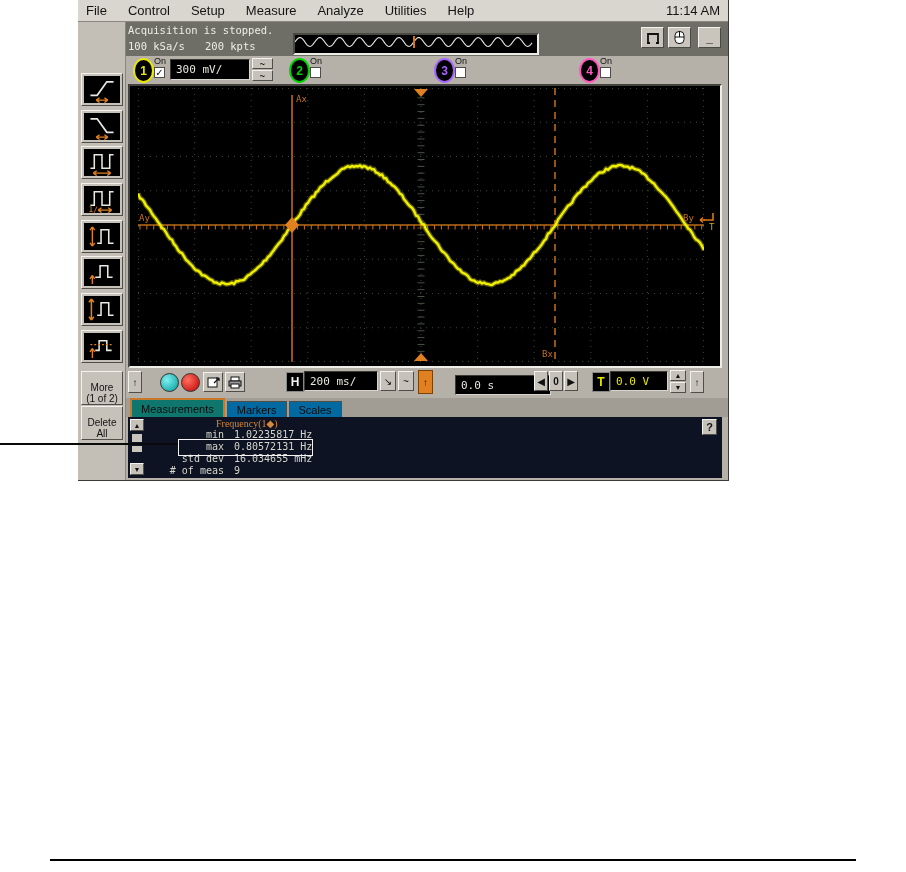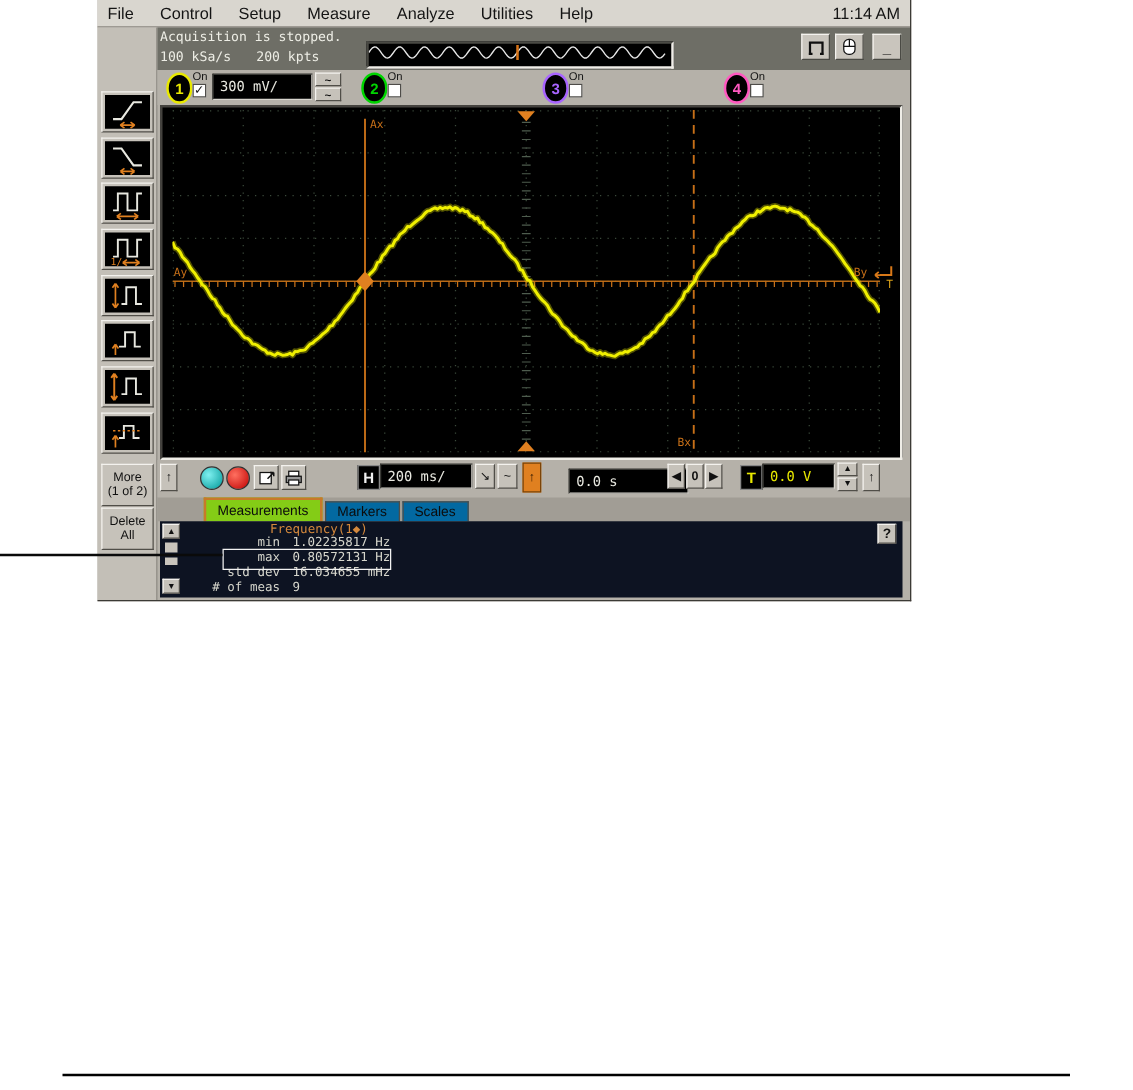--- a/index.html
+++ b/index.html
@@ -29,32 +29,32 @@
   .squig{font-size:9px;font-weight:bold;color:#111;display:flex;align-items:center;justify-content:center;}
   
   #screen{left:50px;top:84px;width:594px;height:284px;background:#000;border:2px solid;border-color:#44423e #efede7 #efede7 #44423e;box-sizing:border-box;}
   
   #ctrlbar{left:48px;top:368px;width:602px;height:30px;background:#b5b1a9;}
   .tinybtn{display:flex;align-items:center;justify-content:center;font-size:10px;color:#111;}
   .circlebtn{width:17px;height:17px;border-radius:50%;border:1px solid #333;}
   
   #tabrow{left:48px;top:398px;width:602px;height:19px;background:#a19d95;}
   .tab{font-size:11px;color:#0c0c0c;display:flex;align-items:center;padding:0 9px;box-sizing:border-box;}
-  .tab-active{background:#84cc16;border:2px solid #c8782a;border-bottom:none;height:19px;margin-left:33px;}
+  .tab-active{background:#0f766e;border:2px solid #c8782a;border-bottom:none;height:19px;}
   .tab-idle{background:#0369a1;border:1px solid #504e48;border-bottom:none;height:16px;margin-top:3px;}
   #measpanel{left:50px;top:417px;width:594px;height:61px;background:#0d1322;overflow:hidden;}
   .mono{font-family:"DejaVu Sans Mono","DejaVu Sans",monospace;}
   .measrow{display:flex;height:12px;color:#d6d6cc;font-size:10px;line-height:12px;}
   .measrow .lab{width:90px;text-align:right;}
   .measrow .val{margin-left:10px;}
   
   #sidebar{left:0;top:22px;width:48px;height:458px;background:#c3bfb7;border-right:1px solid #8a8780;box-sizing:border-box;}
   .sbtn{left:3px;width:42px;height:33px;padding:2px;}
   .sbtn .inner{width:100%;height:100%;background:#000;display:flex;align-items:center;justify-content:center;}
-  .twoline{font-size:10px;line-height:11px;text-align:center;color:#111;display:flex;flex-direction:column;align-items:center;justify-content:center;}
+  .twoline{font-size:10px;line-height:11px;text-align:center;color:#111;display:flex;flex-direction:column;align-items:center;justify-content:flex-end;}
   
   #callout-line{left:0;top:443px;width:178px;height:2px;background:#0a0a0a;z-index:30;}
   #callout-box{left:178px;top:439px;width:133px;height:15px;border:1px solid #f2f2f2;z-index:25;}
   #footer-rule{left:50px;top:859px;width:806px;height:2px;background:#000;}
 </style>
 </head>
 <body>
 
 <div id="page">
 
@@ -395,21 +395,21 @@
       <div class="tab tab-active">Measurements</div>
       <div class="tab tab-idle">Markers</div>
       <div class="tab tab-idle">Scales</div>
     </div>
 
     <div id="measpanel" class="abs"></div>
     <div class="abs bevel tinybtn" style="left:52px;top:419px;width:14px;height:12px;font-size:7px;">▲</div>
     <div class="abs" style="left:54px;top:434px;width:10px;height:8px;background:#c9c5bd;"></div>
     <div class="abs" style="left:54px;top:446px;width:10px;height:6px;background:#c9c5bd;"></div>
     <div class="abs bevel tinybtn" style="left:52px;top:463px;width:14px;height:12px;font-size:7px;">▼</div>
-    <div class="abs mono" style="left:138px;top:418px;font-size:10px;color:#d4883c;">Frequency(1◆)</div>
+    <div class="abs mono" style="left:138px;top:418px;font-size:10px;color:#d4883c;font-family:Liberation Serif, serif;">Frequency(1◆)</div>
     <div class="abs" style="left:56px;top:429px;">
       <div class="measrow mono">
           <span class="lab">min</span>
           <span class="val">1.02235817 Hz</span>
         </div>
       <div class="measrow mono">
           <span class="lab">max</span>
           <span class="val">0.80572131 Hz</span>
         </div>
       <div class="measrow mono">

